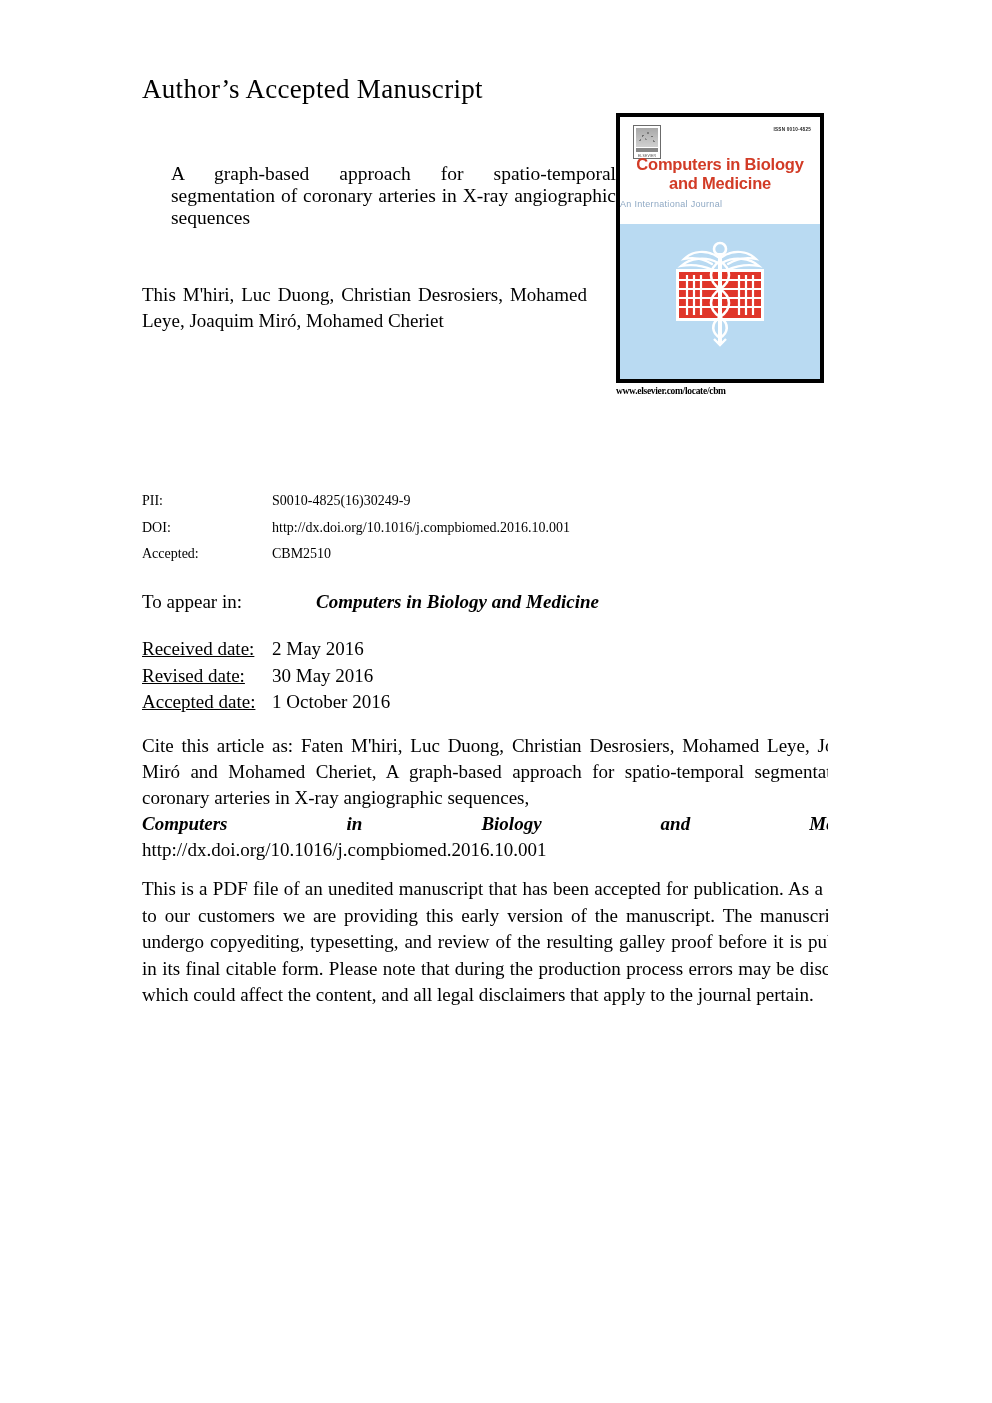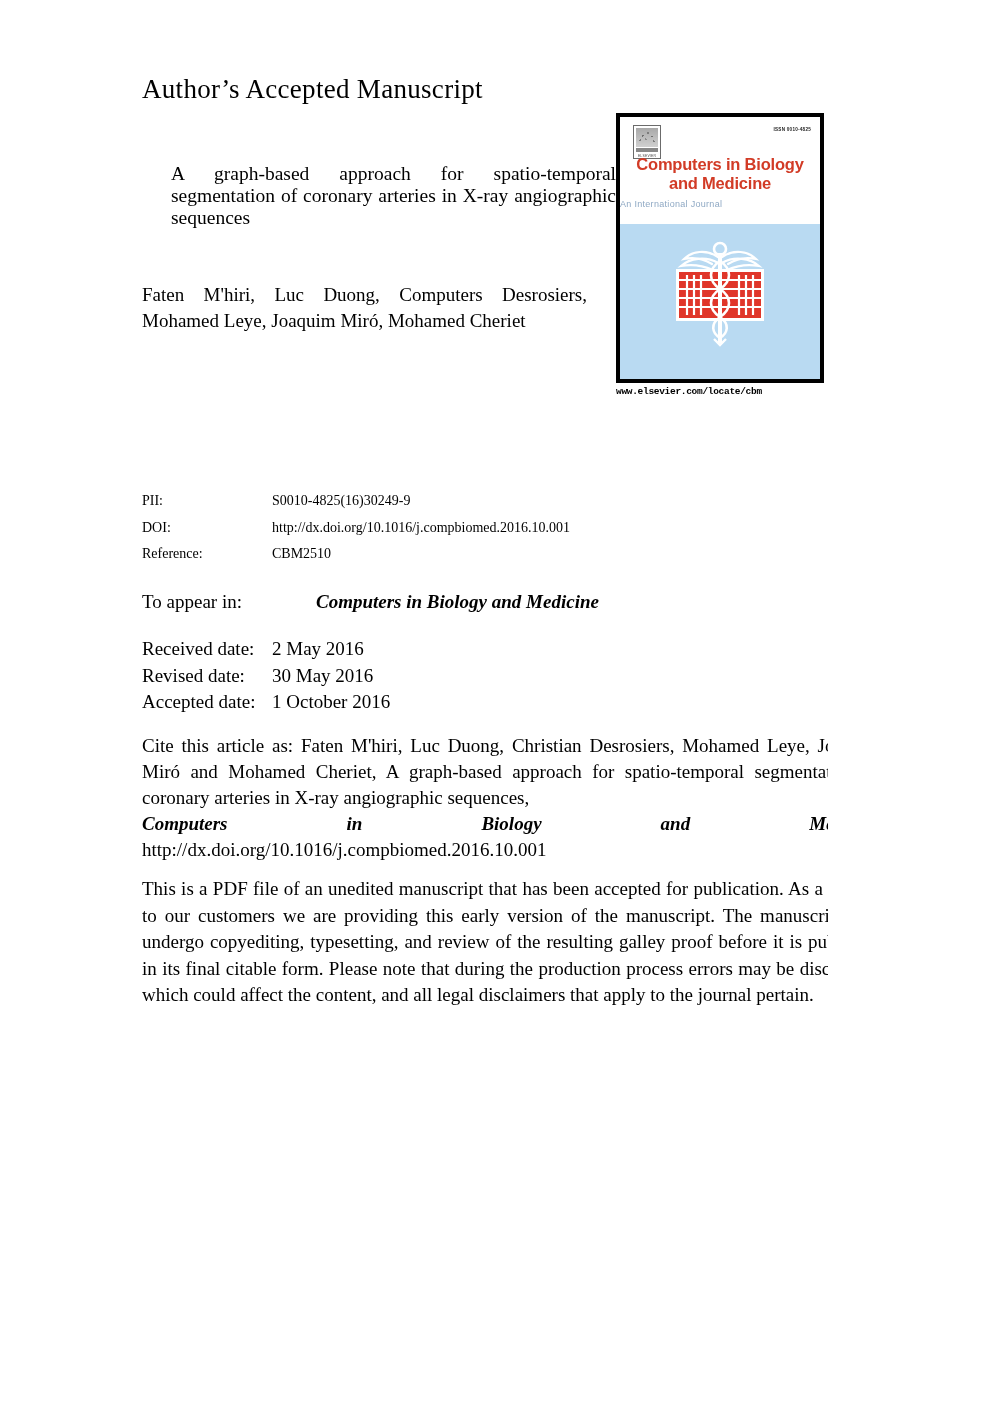--- a/index.html
+++ b/index.html
@@ -167,21 +167,21 @@
     left: 44px;
     top: 122px;
     width: 112px;
     height: 110px;
   }
   .cover-url {
     margin-top: 3px;
     font-size: 9.5px;
     font-weight: bold;
     letter-spacing: -0.3px;
-    font-family: Liberation Mono, monospace;
+    font-family: Liberation Serif, serif;
   }
 
   
   .meta {
     position: absolute;
     left: 142px;
     top: 488px;
     font-size: 14px;
     line-height: 26.5px;
   }
@@ -206,21 +206,21 @@
   .appear .meta-label { width: 130px; flex: 0 0 130px; }
   .appear .jrnl { font-style: italic; font-weight: bold; }
 
   .dates {
     position: absolute;
     left: 142px;
     top: 636px;
     font-size: 19px;
     line-height: 26.5px;
   }
-  .dates .meta-label { width: 130px; flex: 0 0 130px; }
+  .dates .meta-label { width: 130px; flex: 0 0 130px; text-decoration: underline; }
 
   
   .clip {
     position: absolute;
     left: 142px;
     width: 686px;
     overflow: hidden;
   }
   .cite {
     top: 733px;
@@ -255,21 +255,21 @@
 </style>
 </head>
 <body>
 
 <div class="page">
 
   <div class="aam-title">Author’s Accepted Manuscript</div>
 
   <div class="article-title">A graph-based approach for spatio-temporal segmentation of coronary arteries in X-ray angiographic sequences</div>
 
-  <div class="authors">Faten M'hiri, Luc Duong, Computers Desrosiers, Mohamed Leye, Joaquim Miró, Mohamed Cheriet</div>
+  <div class="authors">This M'hiri, Luc Duong, Christian Desrosiers, Mohamed Leye, Joaquim Miró, Mohamed Cheriet</div>
 
   <div class="cover-wrap">
     <div class="cover">
       <div class="cover-top"></div>
       <div class="cover-bottom"></div>
 
       <div class="elsevier-logo">
         <div class="tree"></div>
         <div class="base"></div>
         <div class="word">ELSEVIER</div>
@@ -330,21 +330,21 @@
   <div class="meta">
     <div class="meta-row">
       <span class="meta-label">PII:</span>
       <span class="meta-value">S0010-4825(16)30249-9</span>
     </div>
     <div class="meta-row">
       <span class="meta-label">DOI:</span>
       <span class="meta-value">http://dx.doi.org/10.1016/j.compbiomed.2016.10.001</span>
     </div>
     <div class="meta-row">
-      <span class="meta-label">Reference:</span>
+      <span class="meta-label">Accepted:</span>
       <span class="meta-value">CBM2510</span>
     </div>
   </div>
 
   <div class="appear">
     <span class="meta-label">To appear in:</span>
     <span class="jrnl">Computers in Biology and Medicine</span>
   </div>
 
   <div class="dates">

